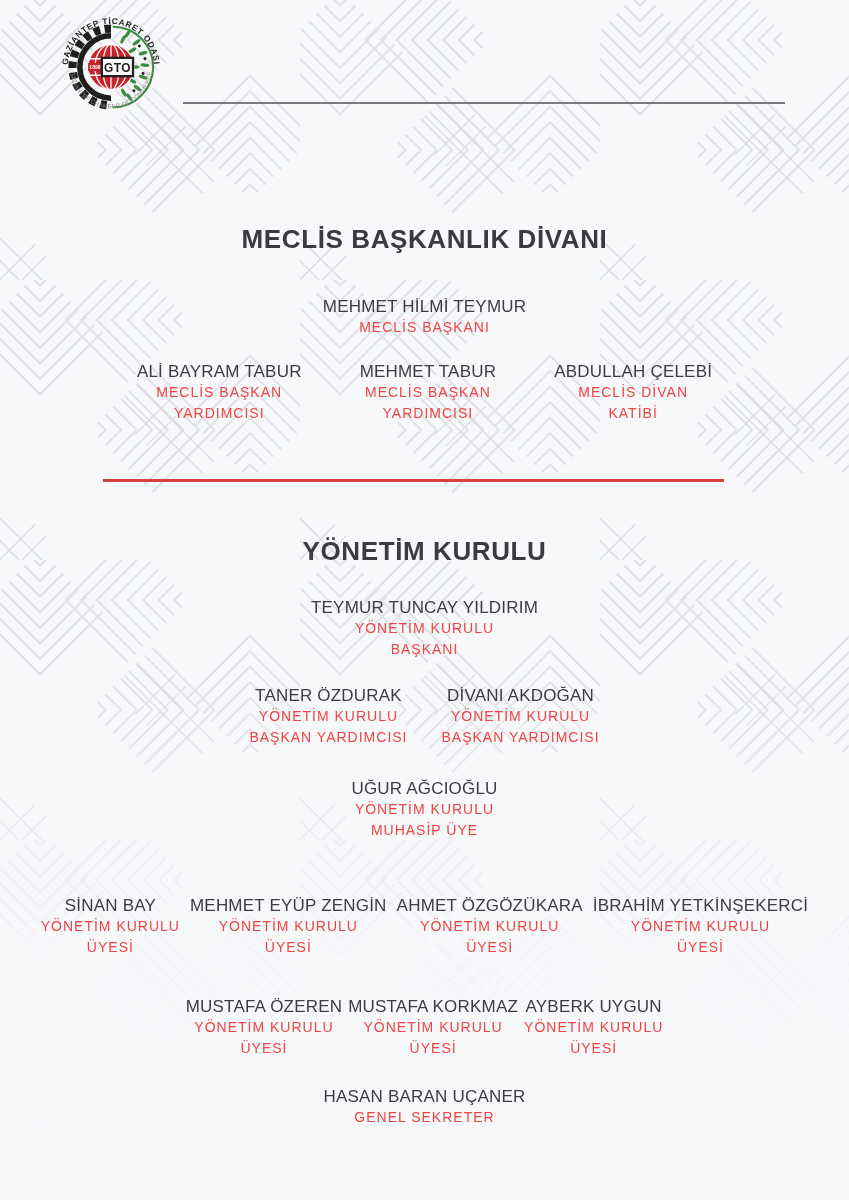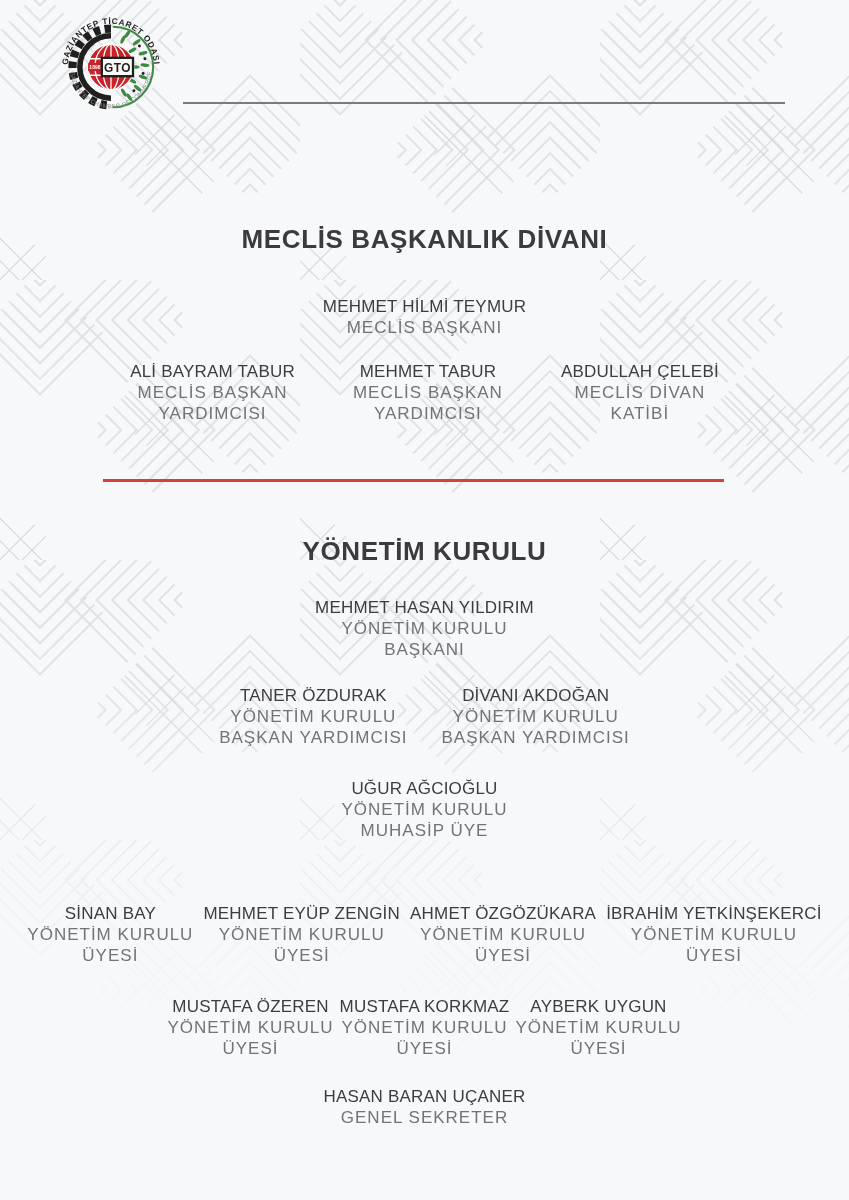--- a/index.html
+++ b/index.html
@@ -21,24 +21,24 @@
   .sec-title{
     position:absolute;left:0;width:100%;text-align:center;
     font-size:26px;font-weight:bold;color:#3b3b3f;letter-spacing:0.6px;
   }
   .row{
     position:absolute;left:0;width:100%;
     display:flex;justify-content:center;align-items:flex-start;
   }
   .person{text-align:center;}
   .pname{font-size:17px;font-weight:normal;color:#3d3d41;line-height:21px;letter-spacing:0.2px;white-space:nowrap;}
-  .prole{font-size:17px;color:#737373;line-height:21px;letter-spacing:1px;white-space:nowrap;}
+  .prole{font-size:14px;color:#ef4444;line-height:21px;letter-spacing:1px;white-space:nowrap;}
   .gap-divan{gap:58px;}
   .gap-vice{gap:34px;}
-  .gap-tight{gap:10px;margin-top:8px;}
+  .gap-tight{gap:10px;}
   .gap-mid{gap:6px;}
 </style>
 </head>
 <body>
 
 <div class="page">
 
   <svg class="bg-pattern" width="849" height="1200" viewBox="0 0 849 1200" aria-hidden="true">
     <defs>
       <g id="brk" fill="none" stroke="#e0e2e8" stroke-width="2">
@@ -155,21 +155,21 @@
       <div class="prole">KATİBİ</div>
     </div>
   </div>
 
   <div class="red-rule"></div>
 
   <div class="sec-title" style="top:536px;">YÖNETİM KURULU</div>
 
   <div class="row" style="top:597px;">
     <div class="person">
-      <div class="pname">MEHMET HASAN YILDIRIM</div>
+      <div class="pname">TEYMUR TUNCAY YILDIRIM</div>
       <div class="prole">YÖNETİM KURULU</div>
       <div class="prole">BAŞKANI</div>
     </div>
   </div>
 
   <div class="row gap-vice" style="top:685px;">
     <div class="person">
       <div class="pname">TANER ÖZDURAK</div>
       <div class="prole">YÖNETİM KURULU</div>
       <div class="prole">BAŞKAN YARDIMCISI</div>

